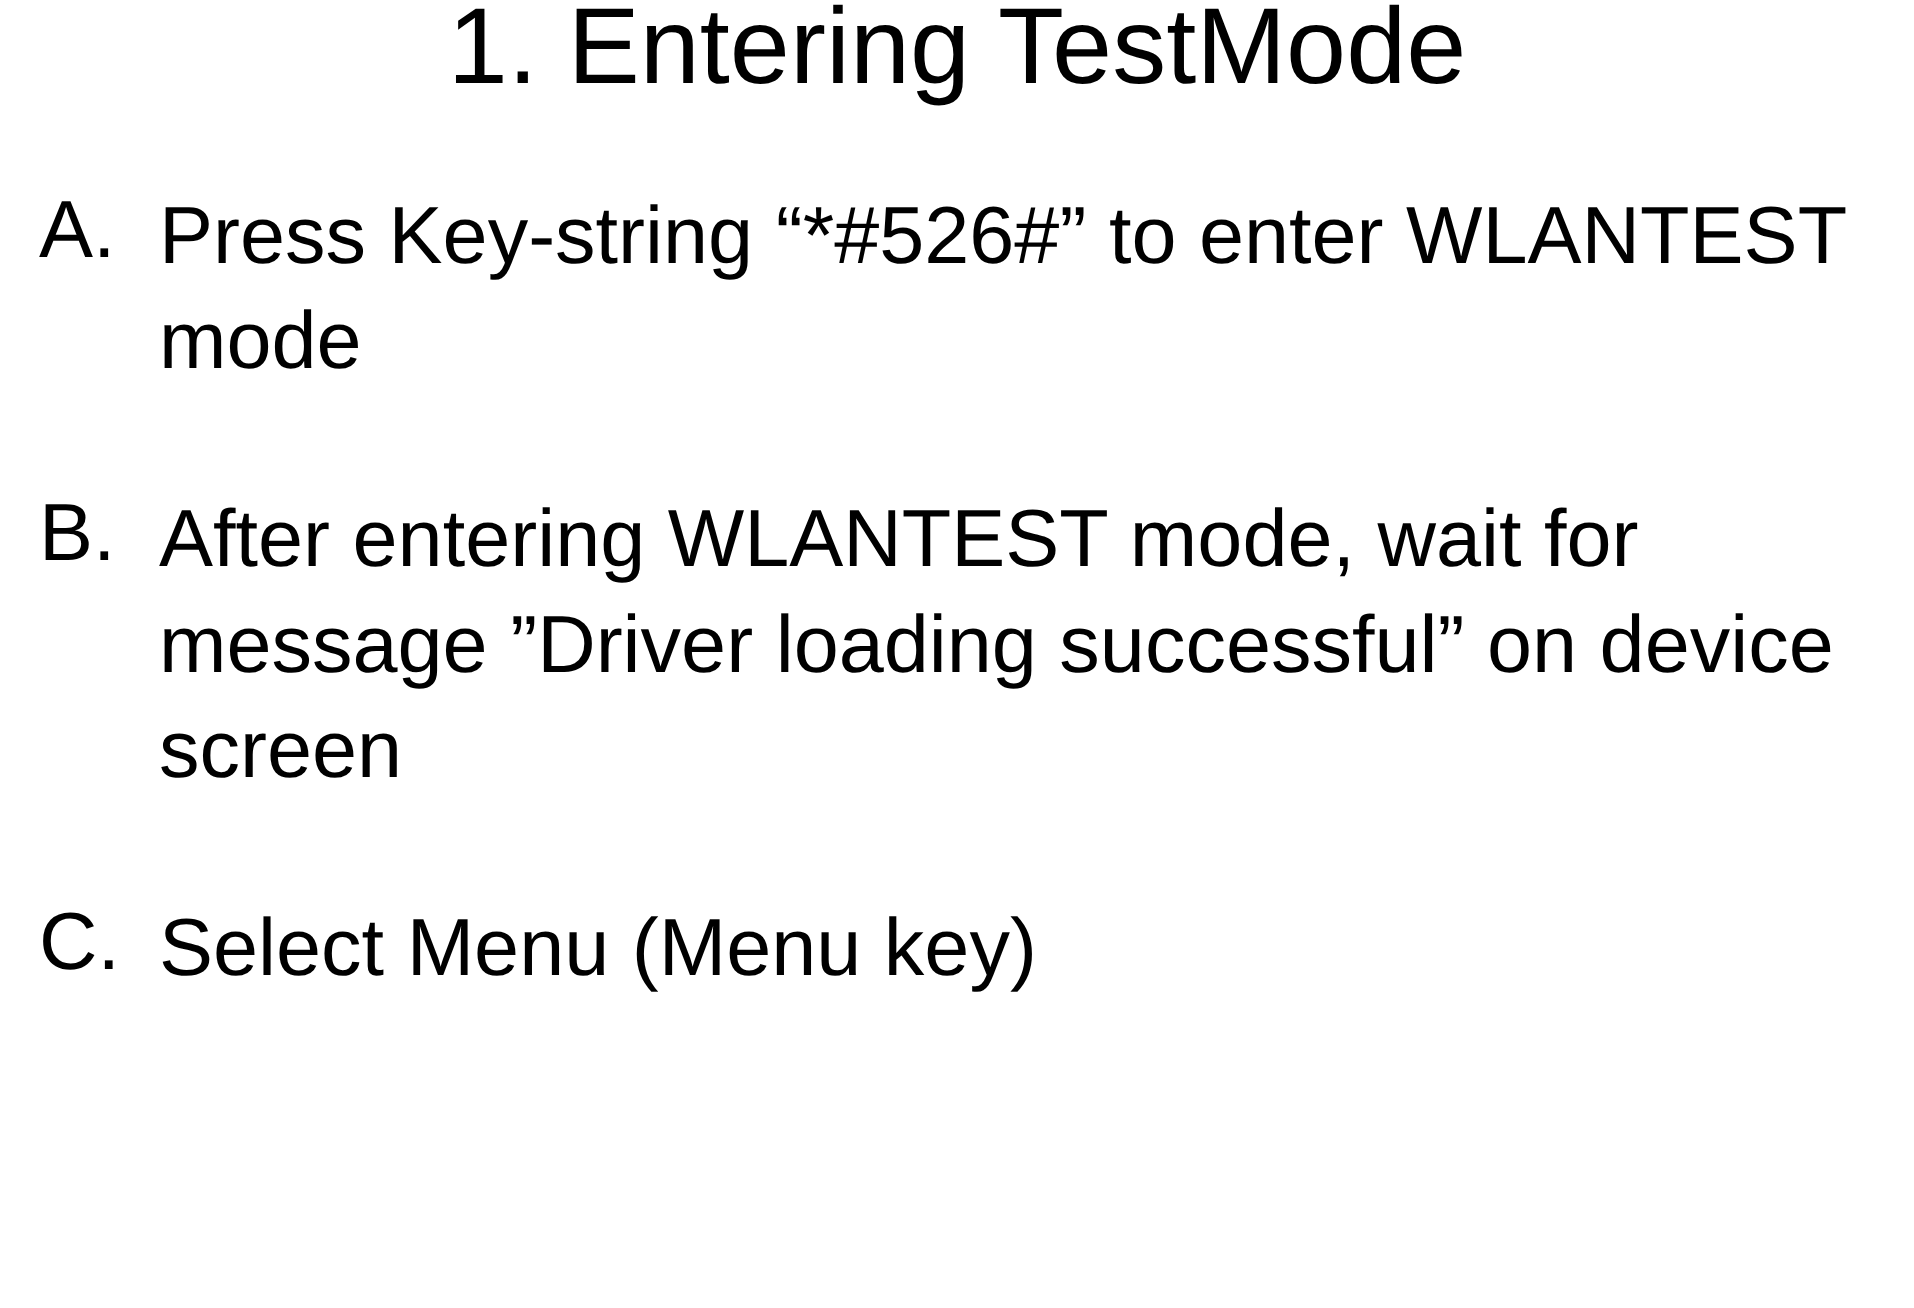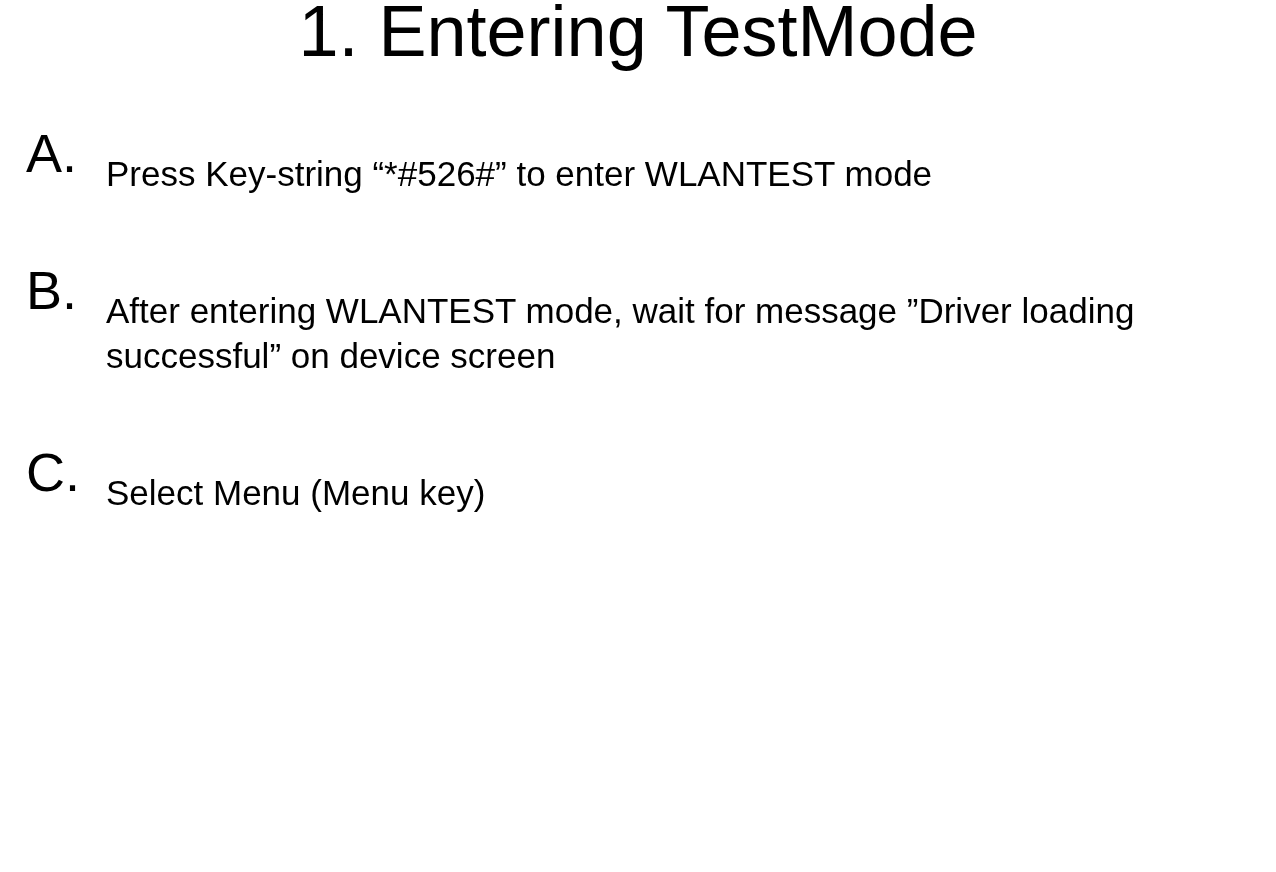--- a/index.html
+++ b/index.html
@@ -31,26 +31,25 @@
     }
     .marker {
       font-size: 54px;
       font-weight: 400;
       width: 98px;
       flex-shrink: 0;
       text-align: left;
       padding-left: 18px;
     }
     .content {
-      font-size: 35px;
+      font-size: 54px;
       font-weight: 400;
       line-height: 1.3;
       flex: 1;
       padding-right: 6px;
-      margin-top: 29px;
     }
   </style>
 </head>
 <body>
 
 <div class="title">1. Entering TestMode</div>
 
 <div class="list">
   <div class="item">
     <div class="marker">A.</div>

